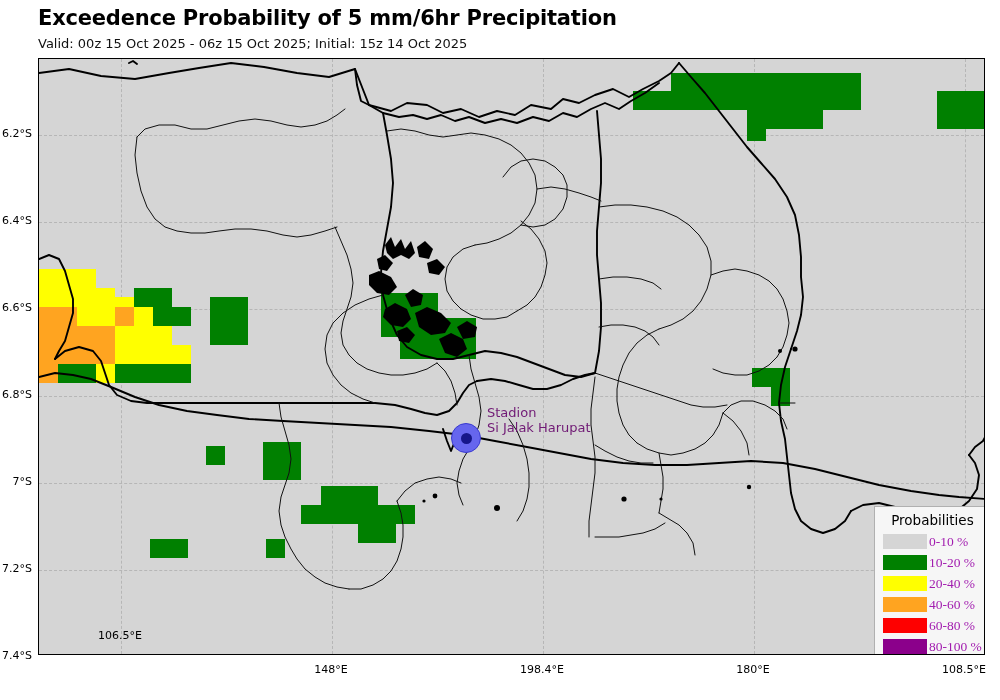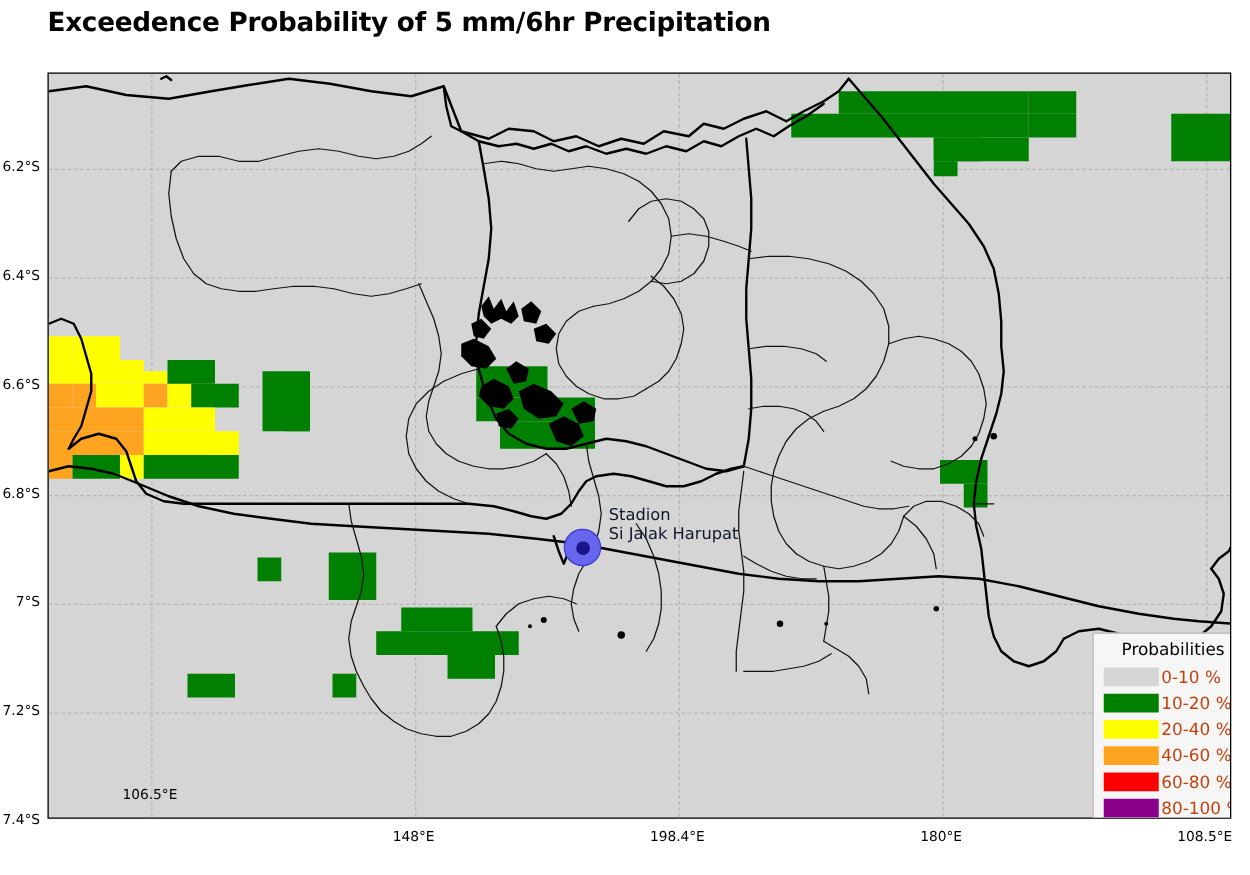--- a/index.html
+++ b/index.html
@@ -55,21 +55,21 @@
 
   
   #marker{
     position:absolute;width:30px;height:30px;border-radius:50%;
     background:#6666ee;border:1.5px solid #3a3ad0;
     box-sizing:border-box;
     display:flex;align-items:center;justify-content:center;
   }
   #marker .dot{width:11px;height:11px;border-radius:50%;background:#16168a;}
   #markerlabel{
-    position:absolute;font-size:13px;color:#0f172a;
+    position:absolute;font-size:13px;color:#701a75;
     line-height:15px;white-space:nowrap;
   }
 
   
   #legend{
     position:absolute;left:835px;top:447px;
     background:#f6f6f6;
     border:1px solid #b0b0b0;
     padding:4px 8px 5px 8px;
     box-sizing:border-box;
@@ -78,29 +78,30 @@
     font-size:13.5px;color:#000;text-align:center;
     padding:1px 0 3px 0;white-space:nowrap;
   }
   .legend-row{
     display:flex;align-items:center;height:21px;
   }
   .legend-swatch{
     width:44px;height:15px;flex:0 0 44px;
   }
   .legend-label{
-    font-size:13.5px;color:#c2410c;margin-left:2px;white-space:nowrap;
+    font-size:13.5px;color:#a21caf;margin-left:2px;white-space:nowrap;font-family:Liberation Serif, serif;
   }
 </style>
 </head>
 <body>
 
 <div id="root">
 
   <div id="title">Exceedence Probability of 5 mm/6hr Precipitation</div>
+  <div id="subtitle">Valid: 00z 15 Oct 2025 - 06z 15 Oct 2025; Initial: 15z 14 Oct 2025</div>
 
   <div id="plot">
     <div id="plotclip">
 
       <div id="grid-layer">
           <div class="gl-h" style="top: 75.9981px;"></div>
           <div class="gl-h" style="top: 162.981px;"></div>
           <div class="gl-h" style="top: 250.024px;"></div>
           <div class="gl-h" style="top: 337.007px;"></div>
           <div class="gl-h" style="top: 423.989px;"></div>

